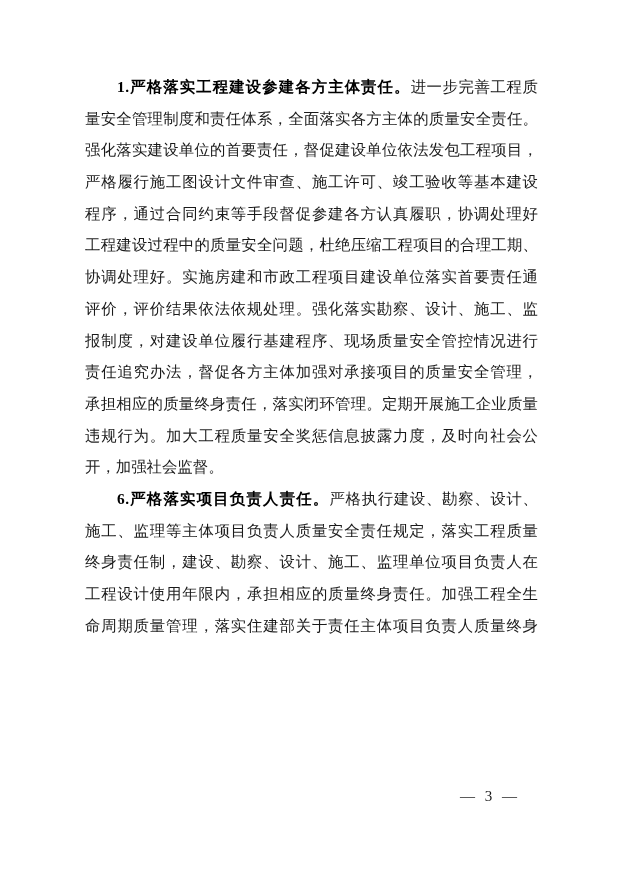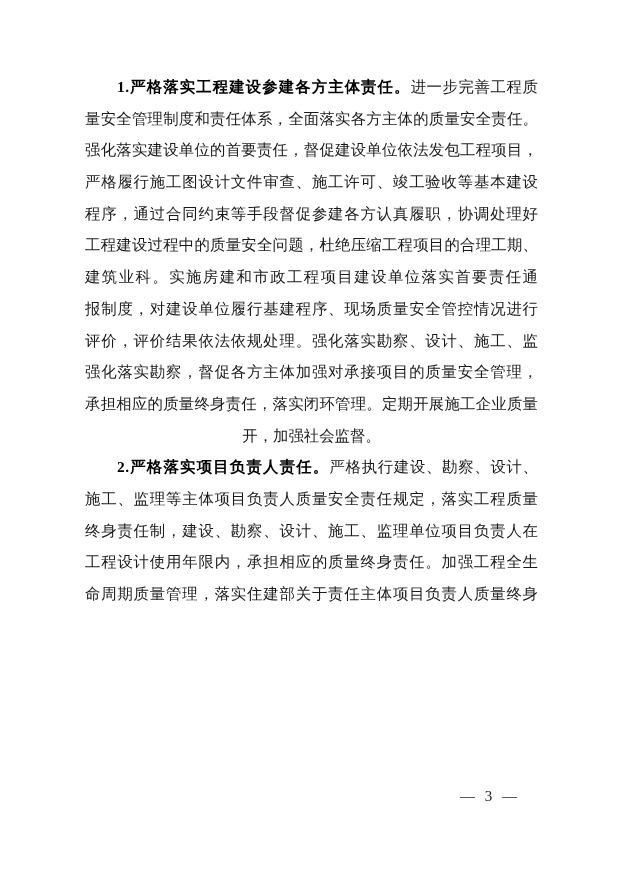--- a/index.html
+++ b/index.html
@@ -20,21 +20,21 @@
     left: 85px;
     top: 71px;
     width: 453px;
     color: #1a1a1a;
   }
   .line {
     height: 31.7px;
     line-height: 31.7px;
     font-size: 15.4px;
     overflow: hidden;
-    text-align: center;
+    text-align: left;
   }
   .line.justify {
     text-align: justify;
     text-align-last: justify;
   }
   .line.indent {
     padding-left: 32px;
   }
   .line b {
     font-weight: 700;
@@ -56,26 +56,27 @@
 <body>
 
 <div class="page">
   <div class="doc-body">
       <div class="line indent justify"><b>1.严格落实工程建设参建各方主体责任。</b><span>进一步完善工程质</span></div>
       <div class="line justify"><span>量安全管理制度和责任体系，全面落实各方主体的质量安全责任。</span></div>
       <div class="line justify"><span>强化落实建设单位的首要责任，督促建设单位依法发包工程项目，</span></div>
       <div class="line justify"><span>严格履行施工图设计文件审查、施工许可、竣工验收等基本建设</span></div>
       <div class="line justify"><span>程序，通过合同约束等手段督促参建各方认真履职，协调处理好</span></div>
       <div class="line justify"><span>工程建设过程中的质量安全问题，杜绝压缩工程项目的合理工期、</span></div>
-      <div class="line justify"><span>建筑业科。实施房建和市政工程项目建设单位落实首要责任通</span></div>
+      <div class="line justify"><span>协调处理好。实施房建和市政工程项目建设单位落实首要责任通</span></div>
+      <div class="line justify"><span>评价，评价结果依法依规处理。强化落实勘察、设计、施工、监</span></div>
       <div class="line justify"><span>报制度，对建设单位履行基建程序、现场质量安全管控情况进行</span></div>
-      <div class="line justify"><span>评价，评价结果依法依规处理。强化落实勘察、设计、施工、监</span></div>
-      <div class="line justify"><span>强化落实勘察，督促各方主体加强对承接项目的质量安全管理，</span></div>
+      <div class="line justify"><span>责任追究办法，督促各方主体加强对承接项目的质量安全管理，</span></div>
       <div class="line justify"><span>承担相应的质量终身责任，落实闭环管理。定期开展施工企业质量</span></div>
+      <div class="line justify"><span>违规行为。加大工程质量安全奖惩信息披露力度，及时向社会公</span></div>
       <div class="line"><span>开，加强社会监督。</span></div>
-      <div class="line indent justify"><b>2.严格落实项目负责人责任。</b><span>严格执行建设、勘察、设计、</span></div>
+      <div class="line indent justify"><b>6.严格落实项目负责人责任。</b><span>严格执行建设、勘察、设计、</span></div>
       <div class="line justify"><span>施工、监理等主体项目负责人质量安全责任规定，落实工程质量</span></div>
       <div class="line justify"><span>终身责任制，建设、勘察、设计、施工、监理单位项目负责人在</span></div>
       <div class="line justify"><span>工程设计使用年限内，承担相应的质量终身责任。加强工程全生</span></div>
       <div class="line justify"><span>命周期质量管理，落实住建部关于责任主体项目负责人质量终身</span></div>
     </div>
   <div class="pagenum">— 3 —</div>
 </div>
 
 </body></html>

